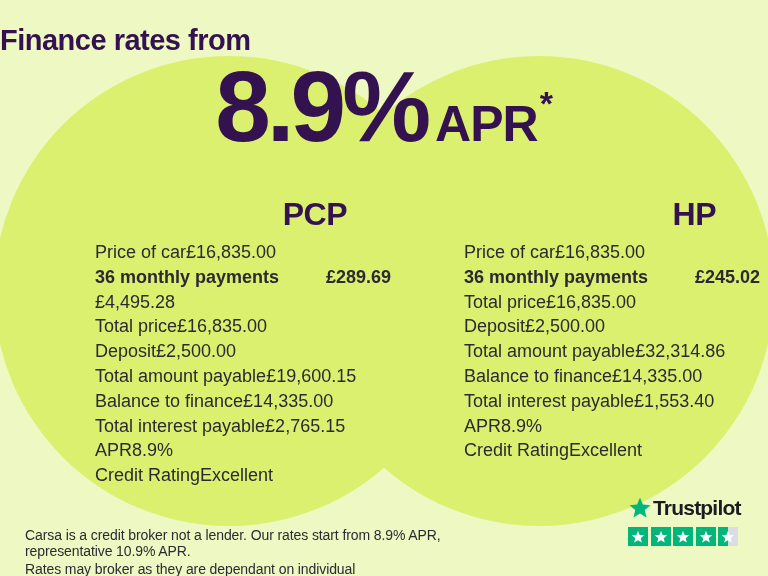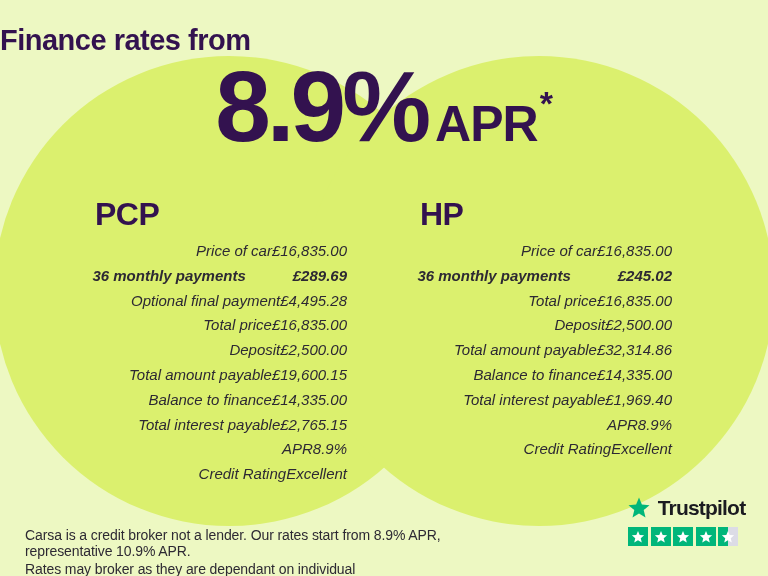--- a/index.html
+++ b/index.html
@@ -30,39 +30,39 @@
   .rate-row{
     position:absolute;top:56px;left:0;width:768px;
     display:flex;justify-content:center;align-items:baseline;color:var(--heading);
   }
   .rate-value{font-size:100px;font-weight:bold;line-height:1;letter-spacing:-4px;}
   .rate-unit{font-size:50px;font-weight:bold;line-height:1;margin-left:8px;letter-spacing:-1px;}
   .rate-asterisk{font-size:34px;font-weight:bold;position:relative;top:-26px;margin-left:2px;}
 
   .fin-table{position:absolute;top:196px;width:252px;}
   .fin-table.pcp{left:95px;}
-  .fin-table.hp{left:420px;}
+  .fin-table.hp{left:464px;}
   .fin-table h2{
-    text-align:left;font-size:32px;font-weight:bold;color:var(--heading);
+    text-align:right;font-size:32px;font-weight:bold;color:var(--heading);
     letter-spacing:-0.5px;margin-bottom:9px;
   }
   .rows{display:block;}
-  .row{display:flex;justify-content:flex-end;align-items:baseline;height:24.8px;font-size:15px;font-style:italic;}
+  .row{display:flex;justify-content:flex-start;align-items:baseline;height:24.8px;font-size:18px;}
   .row .lbl{white-space:nowrap;}
   .row .val{white-space:nowrap;text-align:right;}
   .row.bold{font-weight:bold;gap:47px;}
 
   .disclaimer{
     position:absolute;left:25px;top:528px;width:420px;
     font-size:14px;line-height:1.12;letter-spacing:-0.1px;color:var(--body-text);
   }
   .disclaimer p{margin:0 0 3px 0;}
 
   .trustpilot{position:absolute;left:628px;top:496px;width:116px;cursor:pointer;}
-  .tp-logo{display:flex;align-items:center;gap:7px;justify-content:center;}
+  .tp-logo{display:flex;align-items:center;gap:1px;}
   .tp-logo svg{display:block;}
   .tp-wordmark{font-size:21px;font-weight:bold;letter-spacing:-0.8px;color:var(--tp-dark);}
   .tp-stars{display:flex;gap:2.5px;margin-top:7px;}
   .tp-box{width:20px;height:19px;display:flex;align-items:center;justify-content:center;}
   .tp-box svg{display:block;}
 </style>
 </head>
 <body>
 
 <div class="canvas">
@@ -84,21 +84,20 @@
       <div class="rows">
           <div class="row">
             <span class="lbl">Price of car</span>
             <span class="val">£16,835.00</span>
           </div>
           <div class="row bold">
             <span class="lbl">36 monthly payments</span>
             <span class="val">£289.69</span>
           </div>
           <div class="row">
-            <span class="lbl">Optional final payment</span>
             <span class="val">£4,495.28</span>
           </div>
           <div class="row">
             <span class="lbl">Total price</span>
             <span class="val">£16,835.00</span>
           </div>
           <div class="row">
             <span class="lbl">Deposit</span>
             <span class="val">£2,500.00</span>
           </div>
@@ -147,21 +146,21 @@
           <div class="row">
             <span class="lbl">Total amount payable</span>
             <span class="val">£32,314.86</span>
           </div>
           <div class="row">
             <span class="lbl">Balance to finance</span>
             <span class="val">£14,335.00</span>
           </div>
           <div class="row">
             <span class="lbl">Total interest payable</span>
-            <span class="val">£1,969.40</span>
+            <span class="val">£1,553.40</span>
           </div>
           <div class="row">
             <span class="lbl">APR</span>
             <span class="val">8.9%</span>
           </div>
           <div class="row">
             <span class="lbl">Credit Rating</span>
             <span class="val">Excellent</span>
           </div>
         </div>

